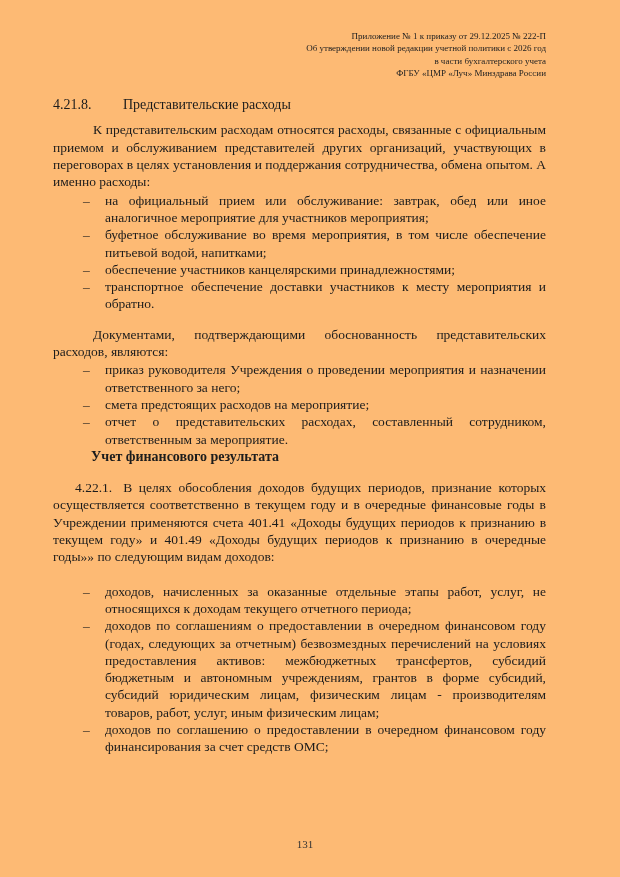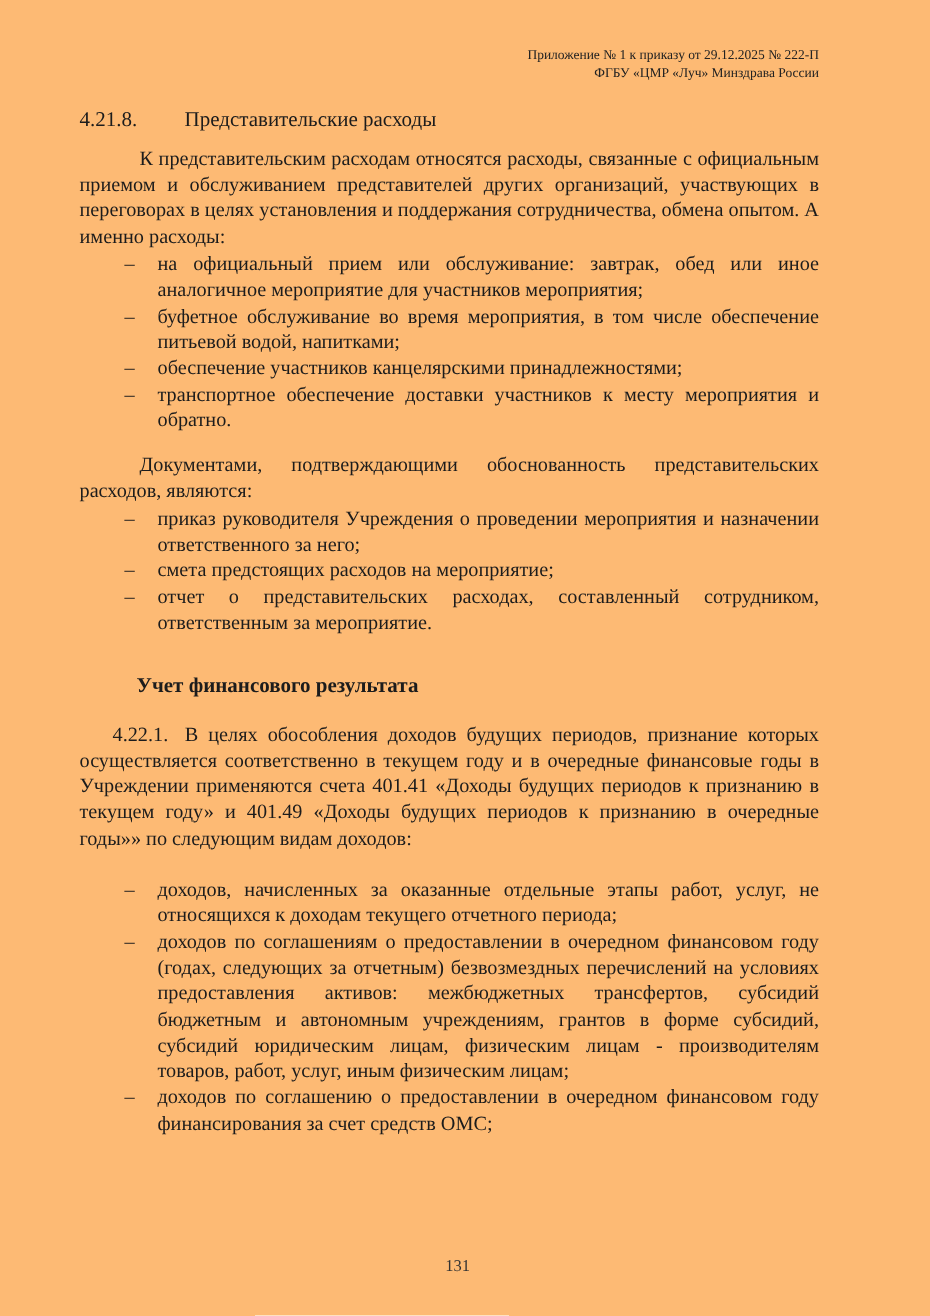--- a/index.html
+++ b/index.html
@@ -34,21 +34,20 @@
     text-indent:40px;
   }
   .para.gap { margin-top:13px; }
 
   .dash-list { margin-top:1px; padding-left:30px; }
   .li { display:flex; }
   .li .marker { flex:none; width:22px; }
   .li .li-text { flex:1; text-align:justify; }
 
   .fin-heading {
-    margin-top:26px;
     font-size:14px;
     font-weight:bold;
     padding-left:38px;
   }
   .num-heading {
     margin-top:13px;
     font-size:14px;
     padding-left:38px;
   }
   .num-heading .h-num { display:inline-block; width:40px; font-weight:normal; }
@@ -71,20 +70,22 @@
     color:#333;
   }
 </style>
 </head>
 <body>
 
 <div class="page">
 
   <div class="doc-header">
     <div>Приложение № 1 к приказу от 29.12.2025 № 222-П</div>
+    <div>Об утверждении новой редакции учетной политики с 2026 год</div>
+    <div>в части бухгалтерского учета</div>
     <div>ФГБУ «ЦМР «Луч» Минздрава России</div>
   </div>
 
   <div class="body-text">
 
     <div class="section-heading">
       <span class="h-num">4.21.8.</span><span class="h-title">Представительские расходы</span>
     </div>
 
     <p class="para">К представительским расходам относятся расходы, связанные с официальным приемом и обслуживанием представителей других организаций, участвующих в переговорах в целях установления и поддержания сотрудничества, обмена опытом. А именно расходы:</p>

